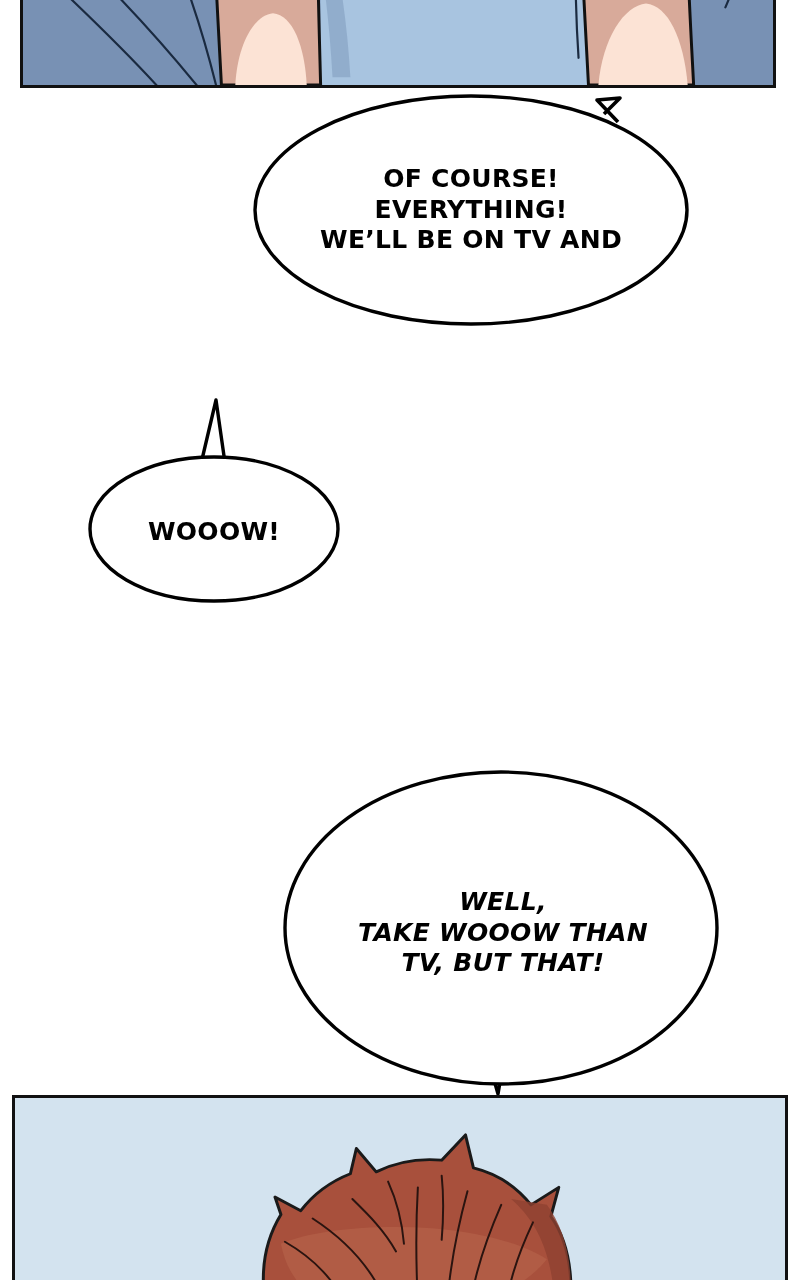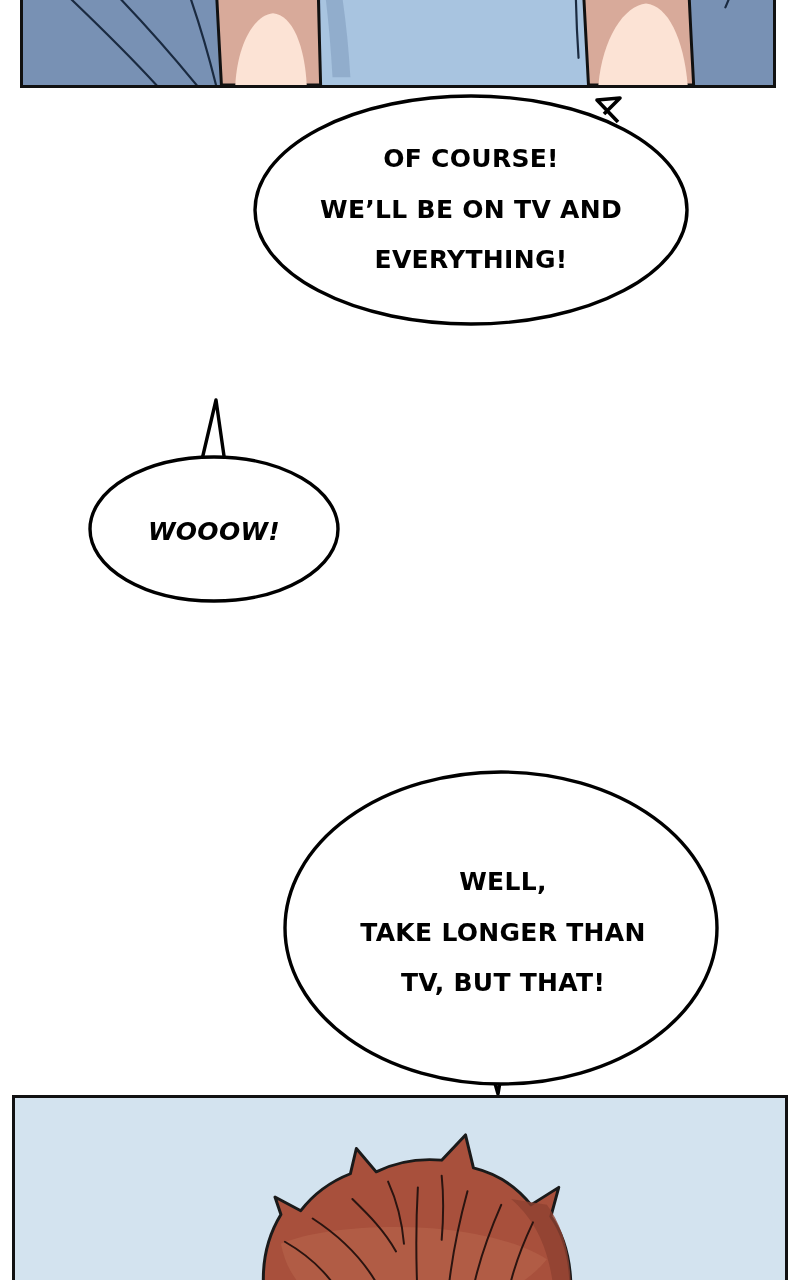--- a/index.html
+++ b/index.html
@@ -65,21 +65,20 @@
     flex-direction: column;
     align-items: center;
     justify-content: center;
     text-align: center;
     font-family: "DejaVu Sans", sans-serif;
     font-weight: 700;
     color: #000000;
     letter-spacing: 0.3px;
     line-height: 1.22;
     pointer-events: none;
-    gap: 20px;
   }
   .bubble-text .line { white-space: pre; display: block; }
 
   #bubble-1 { left: 252px; top: 92px; width: 438px; height: 236px; }
   #bubble-1 .bubble-text { font-size: 25px; }
   #bubble-2 { left: 88px; top: 398px; width: 252px; height: 208px; }
   #bubble-2 .bubble-text { font-size: 25px; }
   #bubble-3 { left: 282px; top: 768px; width: 442px; height: 330px; }
   #bubble-3 .bubble-text { font-size: 25px; }
 </style>
@@ -126,43 +125,43 @@
     </svg>
   </div>
 
   <div class="bubble" id="bubble-1">
     <svg viewBox="0 0 438 236" width="438" height="236">
       <path d="M352,22 L368,6 L345,8 L366,30" fill="#ffffff" stroke="#000000" stroke-width="3.6" stroke-linejoin="round"></path>
       <ellipse cx="219" cy="118" rx="216" ry="114" fill="#ffffff" stroke="#000000" stroke-width="3.4"></ellipse>
     </svg>
     <div class="bubble-text">
       <span class="line">OF COURSE!</span>
+      <span class="line">EVERYTHING!</span>
       <span class="line">WE’LL BE ON TV AND</span>
-      <span class="line">EVERYTHING!</span>
     </div>
   </div>
 
   <div class="bubble" id="bubble-2">
     <svg viewBox="0 0 252 208" width="252" height="208">
       <path d="M112,70 L128,2 L138,72 Z" fill="#ffffff" stroke="#000000" stroke-width="3.4" stroke-linejoin="round"></path>
       <ellipse cx="126" cy="131" rx="124" ry="72" fill="#ffffff" stroke="#000000" stroke-width="3.4"></ellipse>
     </svg>
-    <div class="bubble-text" style="padding-top:30px;font-style:italic;">
+    <div class="bubble-text" style="padding-top:30px;">
       <span class="line">WOOOW!</span>
     </div>
   </div>
 
   <div class="bubble" id="bubble-3">
     <svg viewBox="0 0 442 330" width="442" height="330">
       <path d="M200,270 L216,326 L226,268 Z" fill="#ffffff" stroke="#000000" stroke-width="3.4" stroke-linejoin="round"></path>
       <ellipse cx="219" cy="160" rx="216" ry="156" fill="#ffffff" stroke="#000000" stroke-width="3.4"></ellipse>
     </svg>
-    <div class="bubble-text" style="padding-bottom:10px;">
+    <div class="bubble-text" style="padding-bottom:10px;font-style:italic;">
       <span class="line">WELL,</span>
-      <span class="line">TAKE LONGER THAN</span>
+      <span class="line">TAKE WOOOW THAN</span>
       <span class="line">TV, BUT THAT!</span>
     </div>
   </div>
 
   <div class="panel" id="panel-bottom">
     <svg viewBox="0 0 776 210" preserveAspectRatio="none">
       <rect x="0" y="0" width="776" height="210" fill="#d3e3ef"></rect>
 
       <path d="M252,210
                C246,168 256,140 268,120

